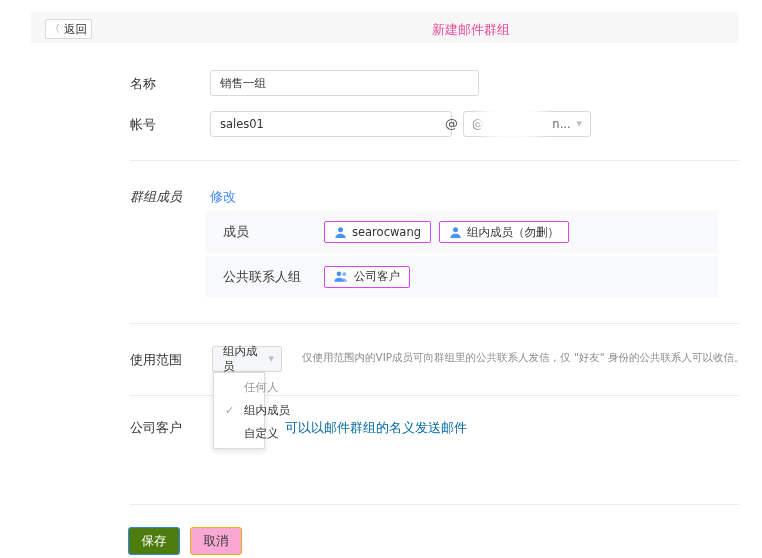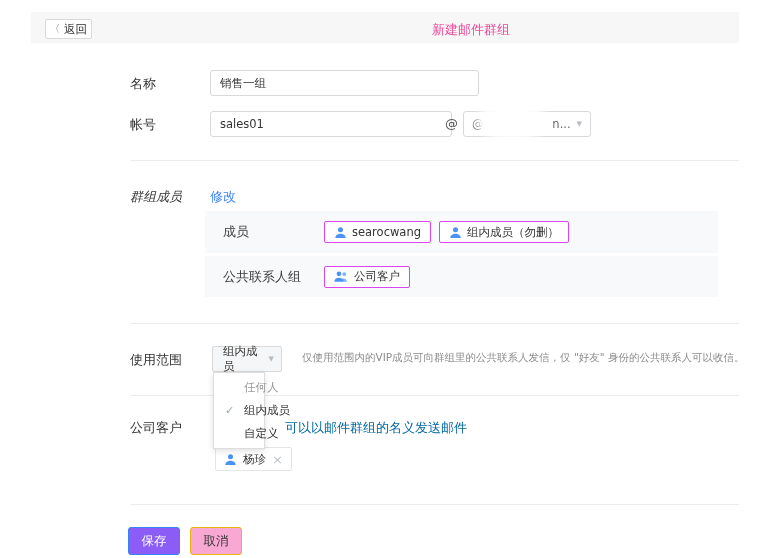--- a/index.html
+++ b/index.html
@@ -84,21 +84,21 @@
   .rep-hint { left:285px; top:419px; font-size:13px; color:#0369a1; white-space:nowrap; }
   .rep-tag {
     left:215px; top:447px; height:24px; display:inline-flex; align-items:center;
     gap:6px; background:#fff; border:1px solid #e5e5e5; border-radius:2px;
     padding:0 8px; font-size:11.5px; color:#333;
   }
   .close-x { font-size:13px; color:#c0c4cc; cursor:pointer; line-height:1; }
 
   
   .btn { height:28px; border-radius:3px; font-size:12.5px; display:flex; align-items:center; justify-content:center; cursor:pointer; font-family:inherit; }
-  .btn-save { left:128px; top:527px; width:52px; background:#8b5cf6; color:#fff; border:1px solid #3385f5; }
+  .btn-save { left:128px; top:527px; width:52px; background:#4d7c0f; color:#fff; border:1px solid #3385f5; }
   .btn-cancel { left:190px; top:527px; width:52px; background:#f9a8d4; color:#333; border:1px solid #eab308; }
 </style>
 </head>
 <body>
 
 <div class="page">
 
   <div class="abs header-bar"></div>
   <div class="abs back-btn">
     <span class="back-chevron">〈</span>
@@ -175,27 +175,19 @@
   <div class="abs dropdown">
     <div class="dd-option dim">任何人</div>
     <div class="dd-option">
       <span class="dd-check">✓</span><span>组内成员</span>
     </div>
     <div class="dd-option">自定义</div>
   </div>
 
   <div class="abs flabel" style="top:419px;">公司客户</div>
   <div class="abs rep-hint">可以以邮件群组的名义发送邮件</div>
-  <div class="abs rep-tag">
-    <svg width="13" height="13" viewBox="0 0 14 14">
-        <circle cx="7" cy="4" r="2.7" fill="#4a93f5"></circle>
-        <path d="M1.4 13c0-3 2.4-4.7 5.6-4.7s5.6 1.7 5.6 4.7z" fill="#4a93f5"></path>
-      </svg>
-    <span>杨珍</span>
-    <span class="close-x">×</span>
-  </div>
 
   <div class="abs hr" style="top:504px;"></div>
 
   <div class="abs btn btn-save">保存</div>
   <div class="abs btn btn-cancel">取消</div>
 
 </div>
 
 </body></html>

